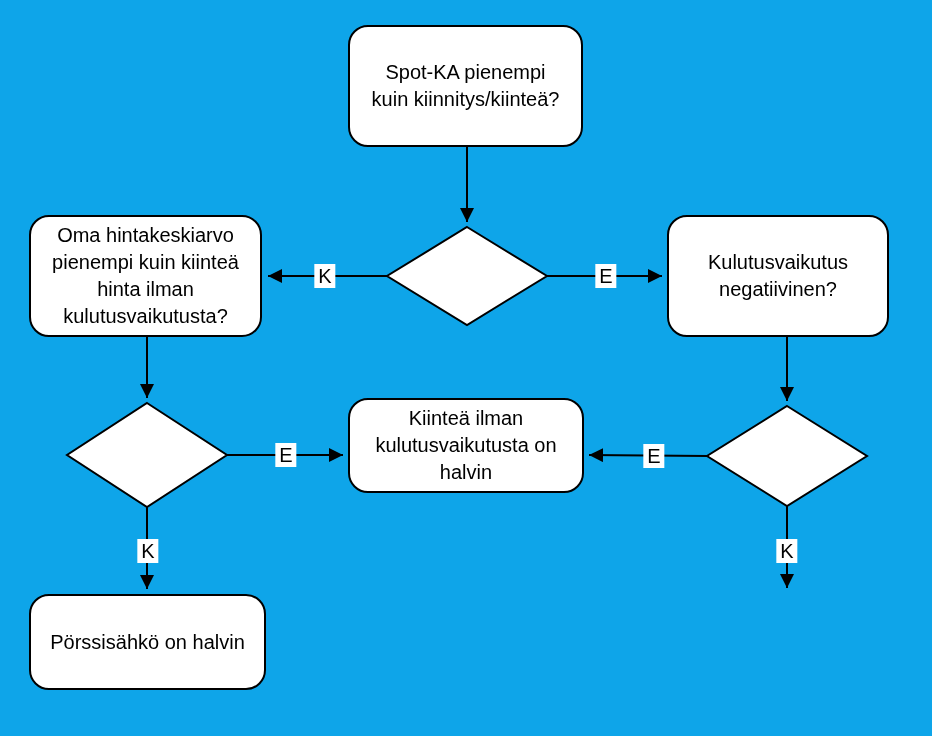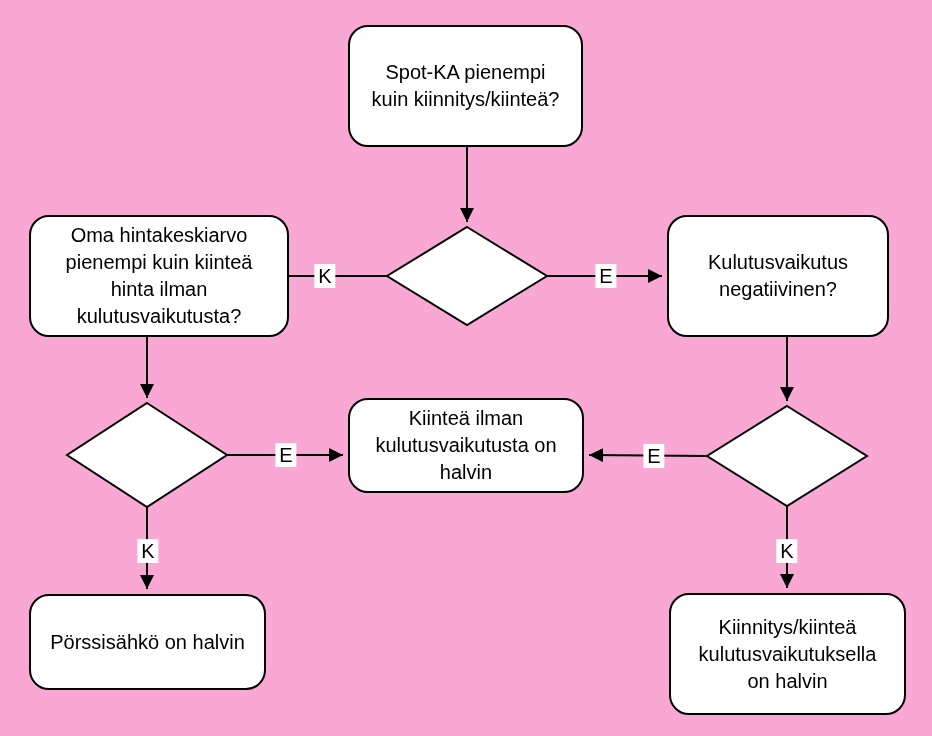--- a/index.html
+++ b/index.html
@@ -4,21 +4,21 @@
 <style>
   html, body {
     margin: 0;
     padding: 0;
     background: #ffffff;
   }
   .canvas {
     position: relative;
     width: 932px;
     height: 736px;
-    background: #f9a8d4;
+    background: #0ea5e9;
     font-family: "Liberation Sans", sans-serif;
     color: #000000;
     overflow: hidden;
   }
   .connector-layer {
     position: absolute;
     left: 0;
     top: 0;
     width: 932px;
     height: 736px;
@@ -32,21 +32,21 @@
     display: flex;
     align-items: center;
     justify-content: center;
     text-align: center;
     font-size: 20px;
     line-height: 1.35;
     white-space: pre-line;
     padding: 4px 2px;
   }
   .node-top          { left: 348px; top: 25px;  width: 235px; height: 122px; }
-  .node-left         { left: 29px;  top: 215px; width: 260px; height: 122px; }
+  .node-left         { left: 29px;  top: 215px; width: 233px; height: 122px; }
   .node-right        { left: 667px; top: 215px; width: 222px; height: 122px; }
   .node-center       { left: 348px; top: 398px; width: 236px; height: 95px; }
   .node-bottom-left  { left: 29px;  top: 594px; width: 237px; height: 96px; }
   .node-bottom-right { left: 669px; top: 593px; width: 237px; height: 122px; }
   .edge-label {
     position: absolute;
     transform: translate(-50%, -50%);
     background: #ffffff;
     font-size: 20px;
     line-height: 1;
@@ -116,25 +116,20 @@
   <div class="node node-center">
     <span>Kiinteä ilman
 kulutusvaikutusta on
 halvin</span>
   </div>
 
   <div class="node node-bottom-left">
     <span>Pörssisähkö on halvin</span>
   </div>
 
-  <div class="node node-bottom-right">
-    <span>Kiinnitys/kiinteä
-kulutusvaikutuksella
-on halvin</span>
-  </div>
 
   <div class="edge-label lbl-d1-k">K</div>
   <div class="edge-label lbl-d1-e">E</div>
   <div class="edge-label lbl-d2-e">E</div>
   <div class="edge-label lbl-d2-k">K</div>
   <div class="edge-label lbl-d3-e">E</div>
   <div class="edge-label lbl-d3-k">K</div>
 
 </div>
 

